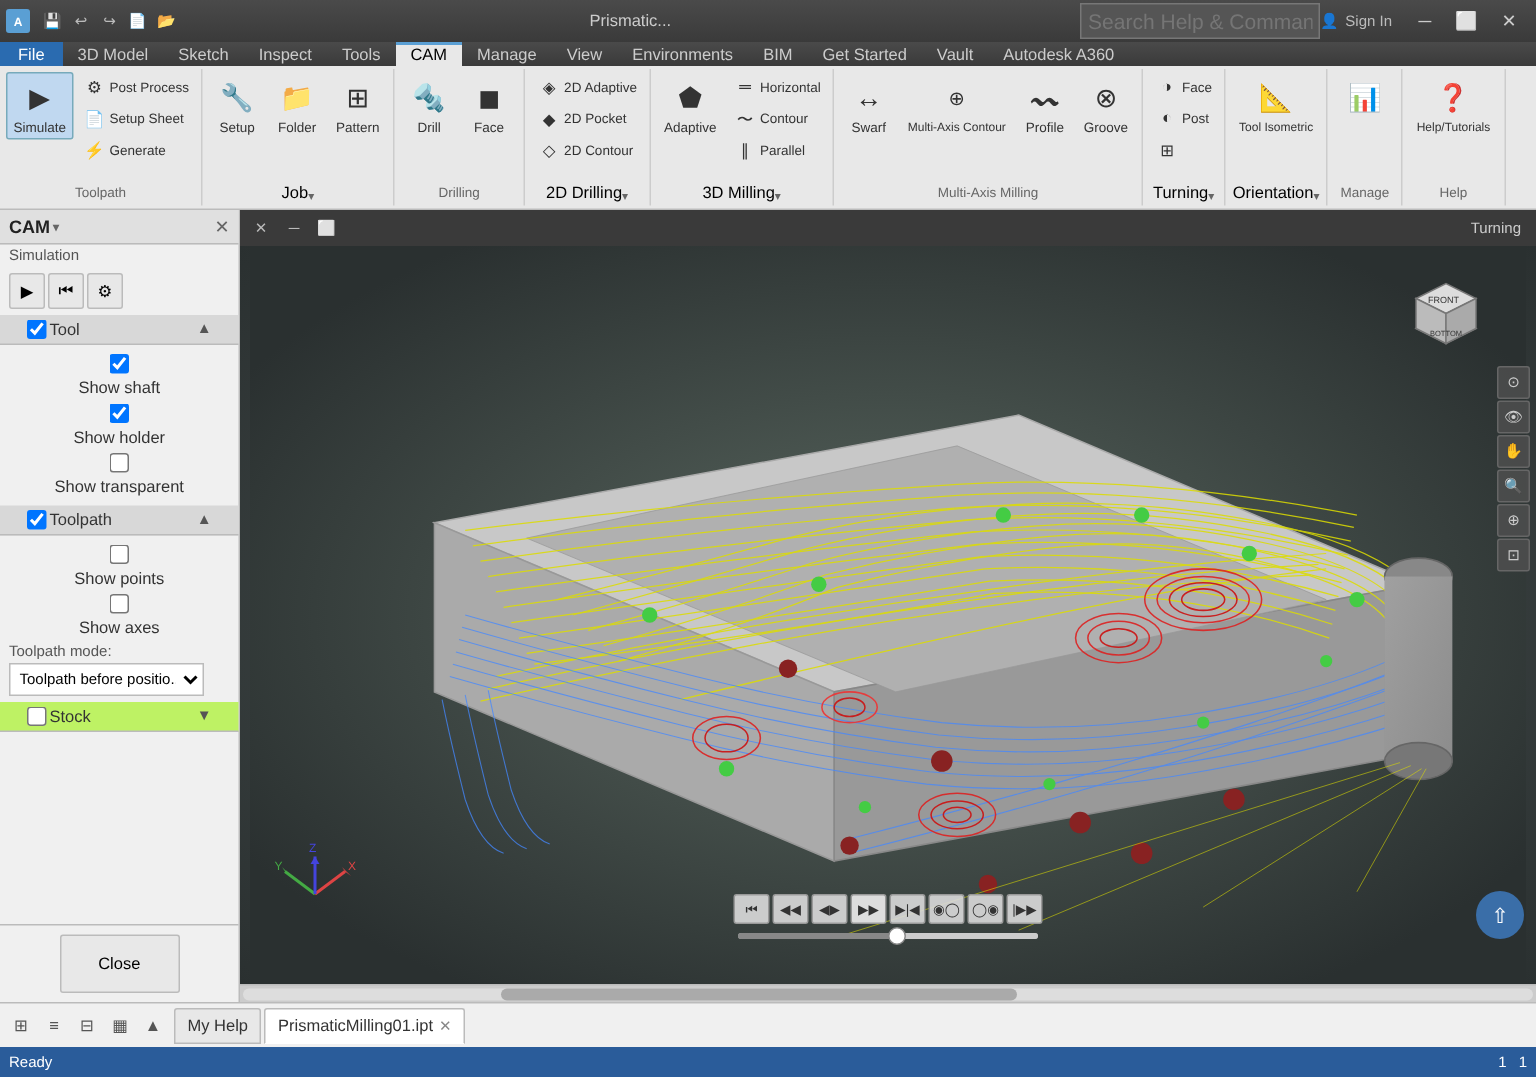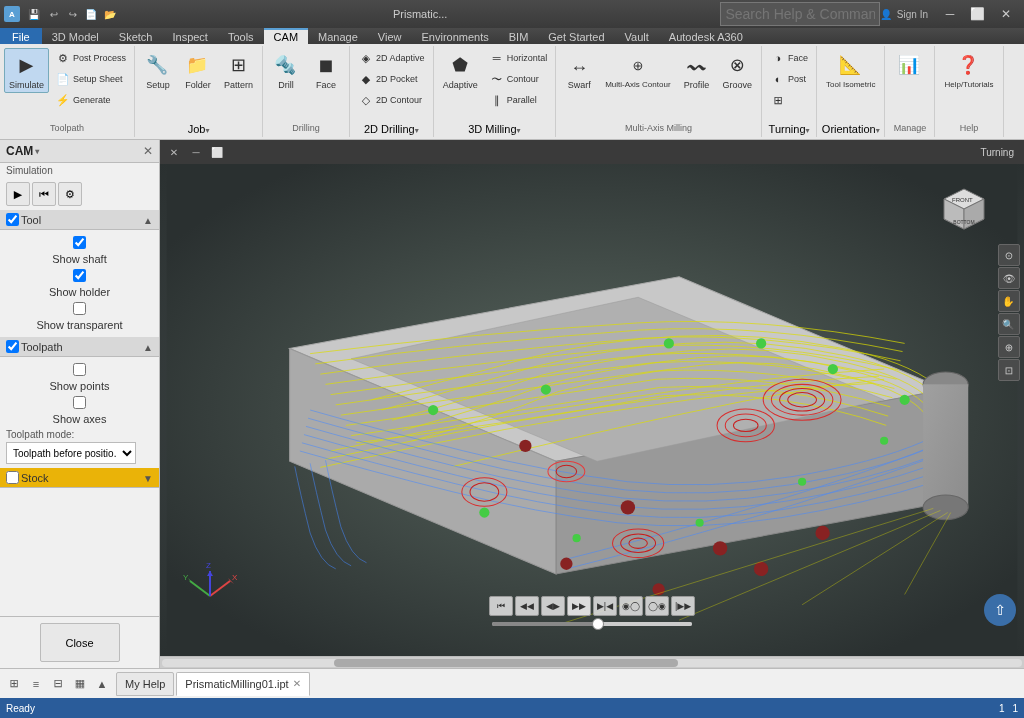--- a/index.html
+++ b/index.html
@@ -38,30 +38,30 @@
     .dropdown-arrow { font-size: 8px; color: #666; }
 
     
     .main-area { flex: 1; display: flex; overflow: hidden; }
 
     
     .left-panel { width: 160px; background: #f0f0f0; border-right: 1px solid #bbb; display: flex; flex-direction: column; flex-shrink: 0; }
     .panel-header { display: flex; align-items: center; justify-content: space-between; padding: 4px 6px; background: #e0e0e0; border-bottom: 1px solid #bbb; }
     .panel-title { font-weight: bold; font-size: 12px; color: #222; display: flex; align-items: center; gap: 2px; }
     .panel-close { cursor: pointer; color: #666; font-size: 12px; }
-    .section-header { display: flex; align-items: flex-end; justify-content: space-between; padding: 3px 6px; background: #d8d8d8; border-bottom: 1px solid #bbb; cursor: pointer; }
+    .section-header { display: flex; align-items: center; justify-content: space-between; padding: 3px 18px; background: #d8d8d8; border-bottom: 1px solid #bbb; cursor: pointer; }
     .section-title { font-size: 11px; color: #333; display: flex; align-items: center; gap: 2px; }
     .section-content { padding: 4px 6px; }
     .checkbox-row { display: flex; align-items: center; gap: 4px; padding: 2px 0; font-size: 11px; color: #333; flex-direction: column; }
     .checkbox-row input[type=checkbox] { margin: 0; }
     .sim-controls { display: flex; gap: 2px; padding: 4px 6px; }
     .sim-btn { width: 24px; height: 24px; background: #e8e8e8; border: 1px solid #bbb; cursor: pointer; display: flex; align-items: center; justify-content: center; font-size: 11px; border-radius: 2px; }
     .label-row { font-size: 10px; color: #555; padding: 2px 0; }
     .dropdown-select { width: 130px; height: 22px; font-size: 10px; background: white; border: 1px solid #bbb; padding: 1px 2px; }
-    .stock-section { background: #eab308; }
+    .stock-section { background: #bef264; }
 
     
     .viewport { flex: 1; background: #5a6060; position: relative; overflow: hidden; display: flex; flex-direction: column; }
     .viewport-toolbar { height: 24px; background: #3a3a3a; display: flex; align-items: center; padding: 0 4px; gap: 2px; }
     .vp-btn { width: 20px; height: 18px; background: transparent; border: 1px solid transparent; color: #bbb; cursor: pointer; font-size: 10px; display: flex; align-items: center; justify-content: center; }
     .viewport-canvas { flex: 1; position: relative; background: radial-gradient(ellipse at center, #4a5252 0%, #2a3030 100%); overflow: hidden; }
     .scene-svg { width: 100%; height: 100%; }
 
     
     .view-cube { position: absolute; top: 20px; right: 20px; width: 60px; height: 60px; }

